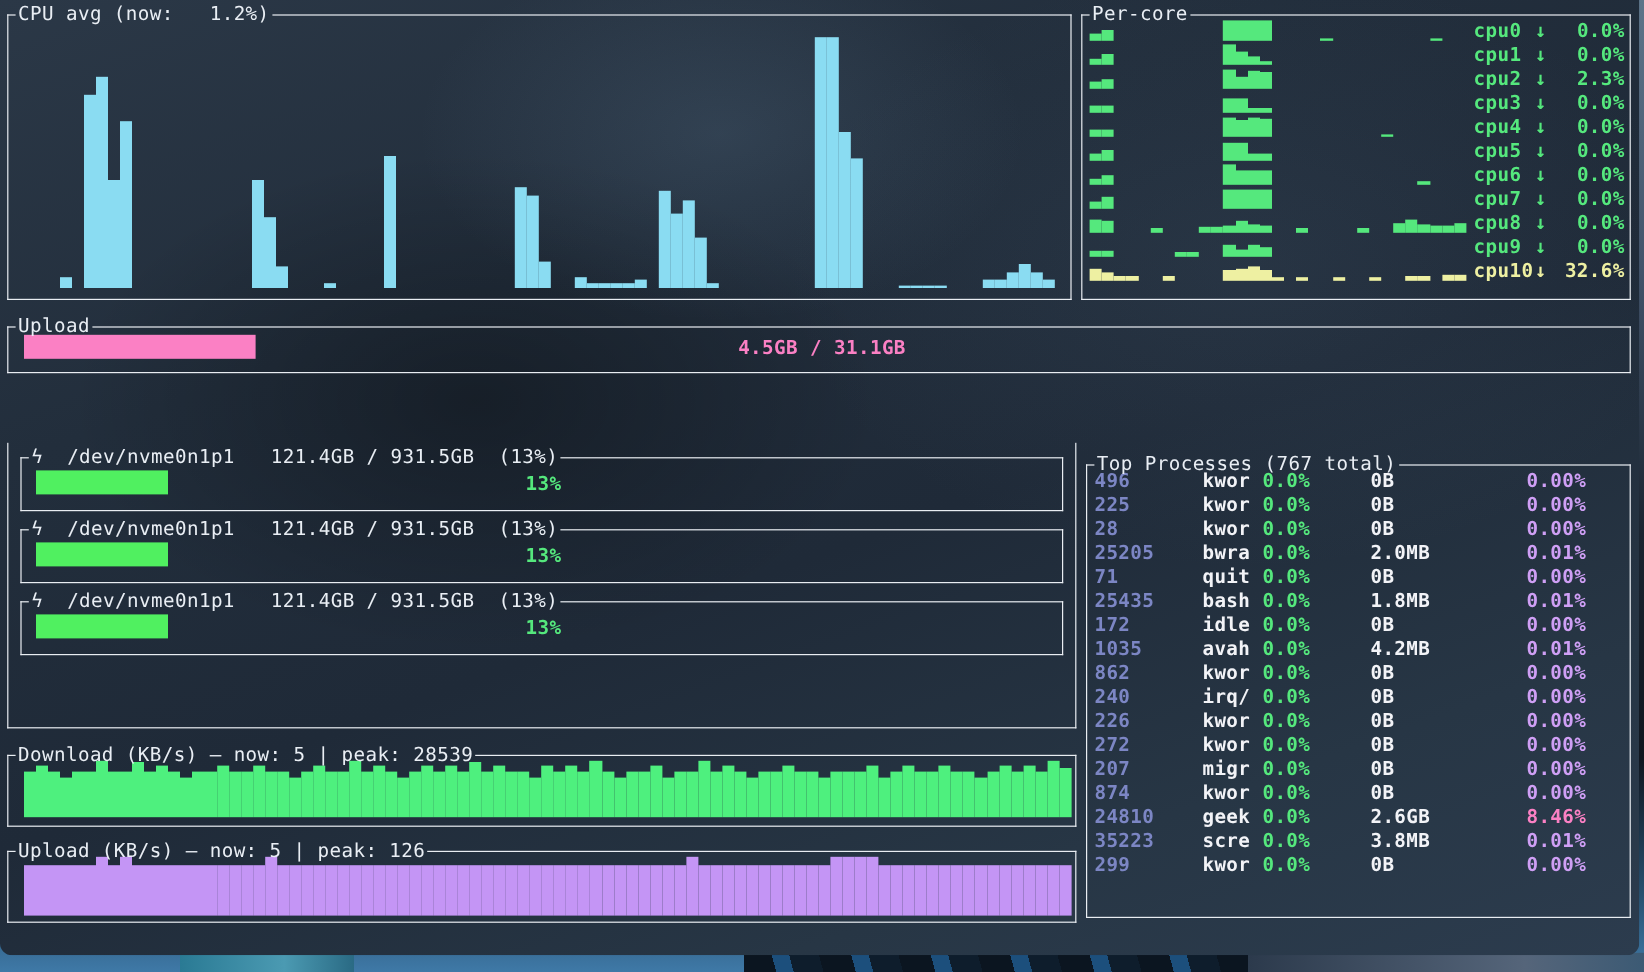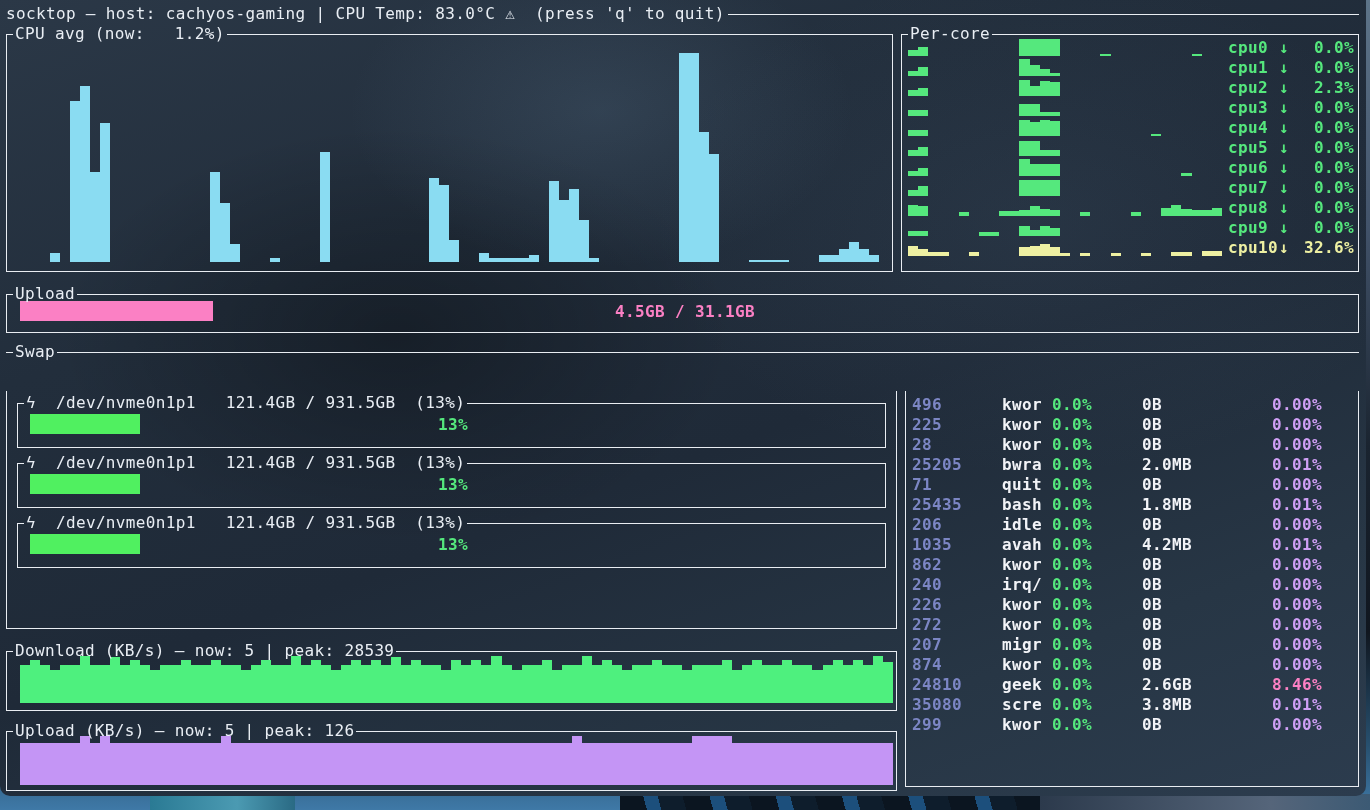--- a/index.html
+++ b/index.html
@@ -100,24 +100,20 @@
 <body>
 
 <div class="wallpaper">
   <div class="wp-block wp-teal"></div>
   <div class="wp-block wp-streaks"></div>
   <div class="wp-block wp-right"></div>
 </div>
 
 <div class="terminal">
 
-  <div class="titlebar">
-    <span class="tb-text">socktop — host: cachyos-gaming | CPU Temp: 83.0°C ⚠  (press 'q' to quit)</span>
-    <span class="tb-line"></span>
-  </div>
 
   <div class="toprow">
     <div class="panelwrap cpu-panel">
       <div class="pedge">
         <span class="pseg"></span>
         <span class="ptitle">CPU avg (now:   1.2%)</span>
         <span class="pfill"></span>
       </div>
       <div class="pinner">
         <div class="chart" id="cpu-bars">
@@ -671,25 +667,20 @@
     </div>
     <div class="pinner gauge-pad">
       <div class="gauge">
         <div class="gfill" id="mem-fill" style="background: var(--c-memory_fill); width: 14.5%;"></div>
         <div class="glabel" style="color:var(--c-memory_text)">4.5GB / 31.1GB</div>
       </div>
     </div>
   </div>
 
   <div class="panelwrap swap-panel">
-    <div class="pedge">
-      <span class="pseg"></span>
-      <span class="ptitle">Swap</span>
-      <span class="pfill"></span>
-    </div>
   </div>
 
   <div class="bottomrow">
     <div class="leftcol">
 
       <div class="panelwrap disks-panel">
         <div class="pinner disks-inner" id="disk-list">
   <div class="diskbox panelwrap">
     <div class="pedge">
       <span class="pseg"></span>
@@ -925,20 +916,25 @@
               <i style="height:80%"></i>
               <i style="height:80%"></i>
               <i style="height:80%"></i>
               <i style="height:80%"></i>
             </div>
         </div>
       </div>
     </div>
 
     <div class="panelwrap proc-panel">
+      <div class="pedge">
+        <span class="pseg"></span>
+        <span class="ptitle">Top Processes (767 total)</span>
+        <span class="pfill"></span>
+      </div>
       <div class="pinner proc-inner">
         <div id="proc-rows">
   <div class="prow">
     <span class="c-pid">496</span>
     <span class="c-name">kwor</span>
     <span class="c-cpu">0.0%</span>
     <span class="c-mem">0B</span>
     <span class="c-mpct">0.00%</span>
   </div>
   <div class="prow">
@@ -970,21 +966,21 @@
     <span class="c-mpct">0.00%</span>
   </div>
   <div class="prow">
     <span class="c-pid">25435</span>
     <span class="c-name">bash</span>
     <span class="c-cpu">0.0%</span>
     <span class="c-mem">1.8MB</span>
     <span class="c-mpct">0.01%</span>
   </div>
   <div class="prow">
-    <span class="c-pid">206</span>
+    <span class="c-pid">172</span>
     <span class="c-name">idle</span>
     <span class="c-cpu">0.0%</span>
     <span class="c-mem">0B</span>
     <span class="c-mpct">0.00%</span>
   </div>
   <div class="prow">
     <span class="c-pid">1035</span>
     <span class="c-name">avah</span>
     <span class="c-cpu">0.0%</span>
     <span class="c-mem">4.2MB</span>
@@ -1033,21 +1029,21 @@
     <span class="c-mpct">0.00%</span>
   </div>
   <div class="prow">
     <span class="c-pid">24810</span>
     <span class="c-name">geek</span>
     <span class="c-cpu">0.0%</span>
     <span class="c-mem">2.6GB</span>
     <span class="c-mpct hot">8.46%</span>
   </div>
   <div class="prow">
-    <span class="c-pid">35080</span>
+    <span class="c-pid">35223</span>
     <span class="c-name">scre</span>
     <span class="c-cpu">0.0%</span>
     <span class="c-mem">3.8MB</span>
     <span class="c-mpct">0.01%</span>
   </div>
   <div class="prow">
     <span class="c-pid">299</span>
     <span class="c-name">kwor</span>
     <span class="c-cpu">0.0%</span>
     <span class="c-mem">0B</span>

